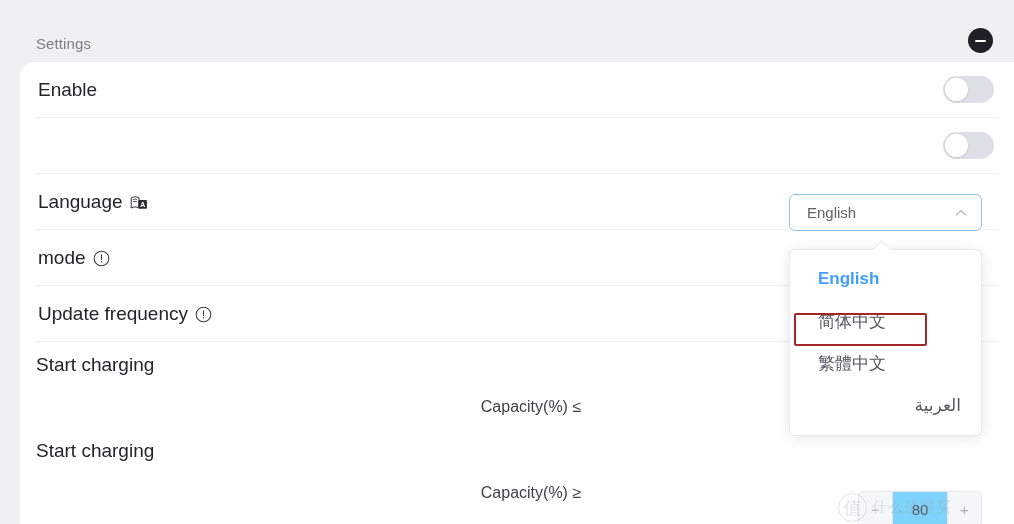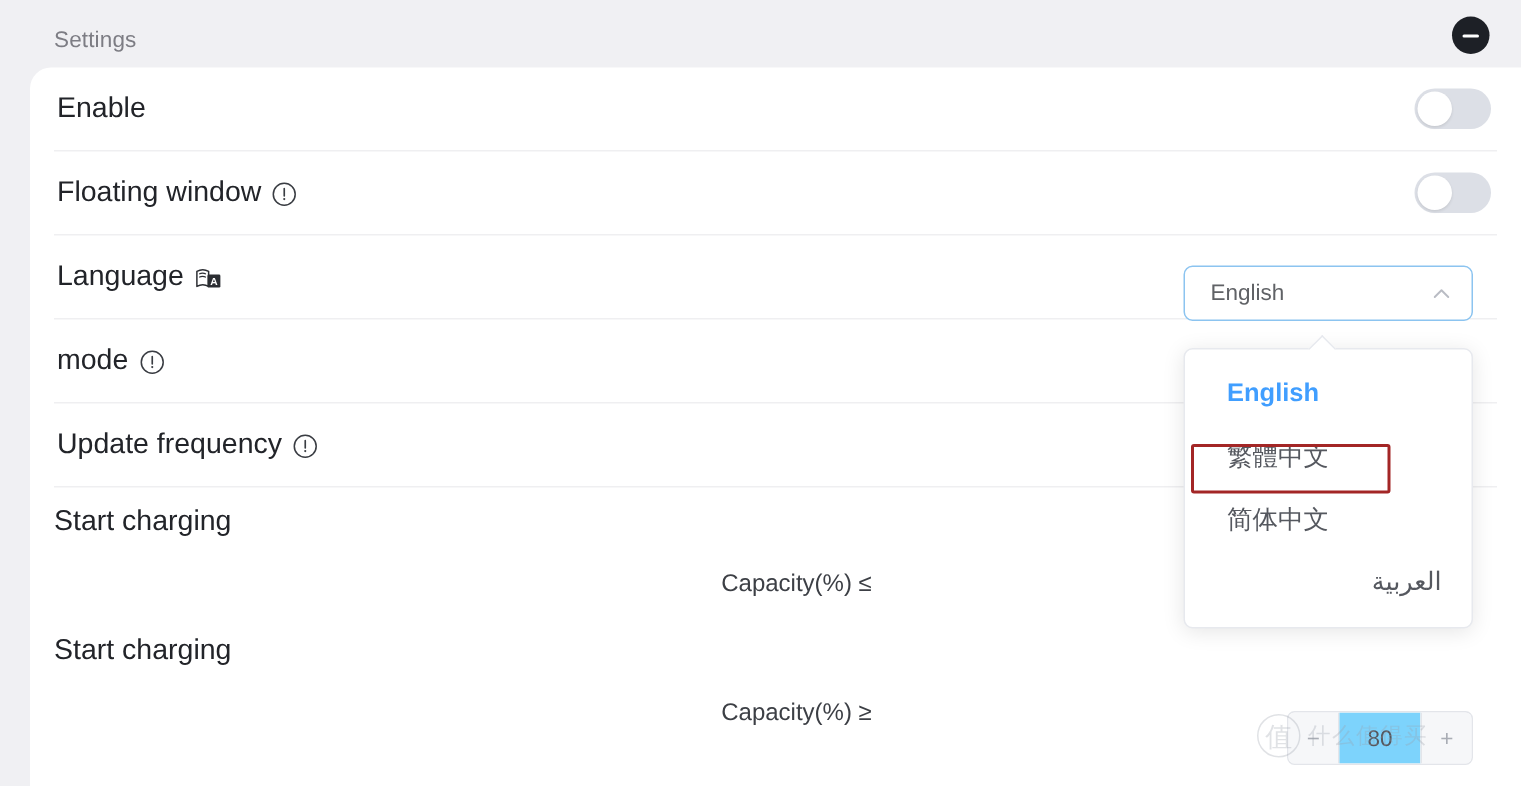--- a/index.html
+++ b/index.html
@@ -10,20 +10,21 @@
     background: #f0f0f3;
     font-family: "Liberation Sans", "DejaVu Sans", sans-serif;
     -webkit-font-smoothing: antialiased;
   }
 
   #app {
     position: relative;
     width: 1014px;
     height: 468px;
     background: #f0f0f3;
+    margin-top: 17px;
   }
 
   
   .titlebar {
     position: absolute;
     left: 0; top: 0;
     width: 1014px; height: 45px;
   }
   .titlebar-text {
     position: absolute;
@@ -312,30 +313,20 @@
         <div class="label">
           <span>Enable</span>
         </div>
         <div class="spacer"></div>
         <div class="toggle">
           <div class="knob"></div>
         </div>
       </div>
 
       <div class="row">
-        <div class="label">
-          <span>Floating window</span>
-          <span class="warn-icon">
-            <svg viewBox="0 0 20 20" width="17" height="17">
-              <circle cx="10" cy="10" r="8.6" fill="none" stroke="#3a3d43" stroke-width="1.2"></circle>
-              <line x1="10" y1="5.6" x2="10" y2="11.3" stroke="#3a3d43" stroke-width="1.3" stroke-linecap="round"></line>
-              <circle cx="10" cy="13.8" r="0.85" fill="#3a3d43"></circle>
-            </svg>
-          </span>
-        </div>
         <div class="spacer"></div>
         <div class="toggle">
           <div class="knob"></div>
         </div>
       </div>
 
       <div class="row">
         <div class="label">
           <span>Language</span>
           <span class="lang-glyph">
@@ -403,24 +394,24 @@
         <polyline points="2.5,9 7,4.5 11.5,9" fill="none" stroke="#b9bcc4" stroke-width="1.3" stroke-linecap="round" stroke-linejoin="round"></polyline>
       </svg>
     </span>
   </div>
 
   <div class="dropdown">
     <div class="dd-item selected">
       <span>English</span>
     </div>
     <div class="dd-item">
-      <span>繁體中文</span>
+      <span>简体中文</span>
     </div>
     <div class="dd-item">
-      <span>简体中文</span>
+      <span>繁體中文</span>
     </div>
     <div class="dd-item rtl">
       <span>العربية</span>
     </div>
   </div>
 
   <div class="annot-box"></div>
 
   <div class="stepper">
     <div class="seg left">−</div>

